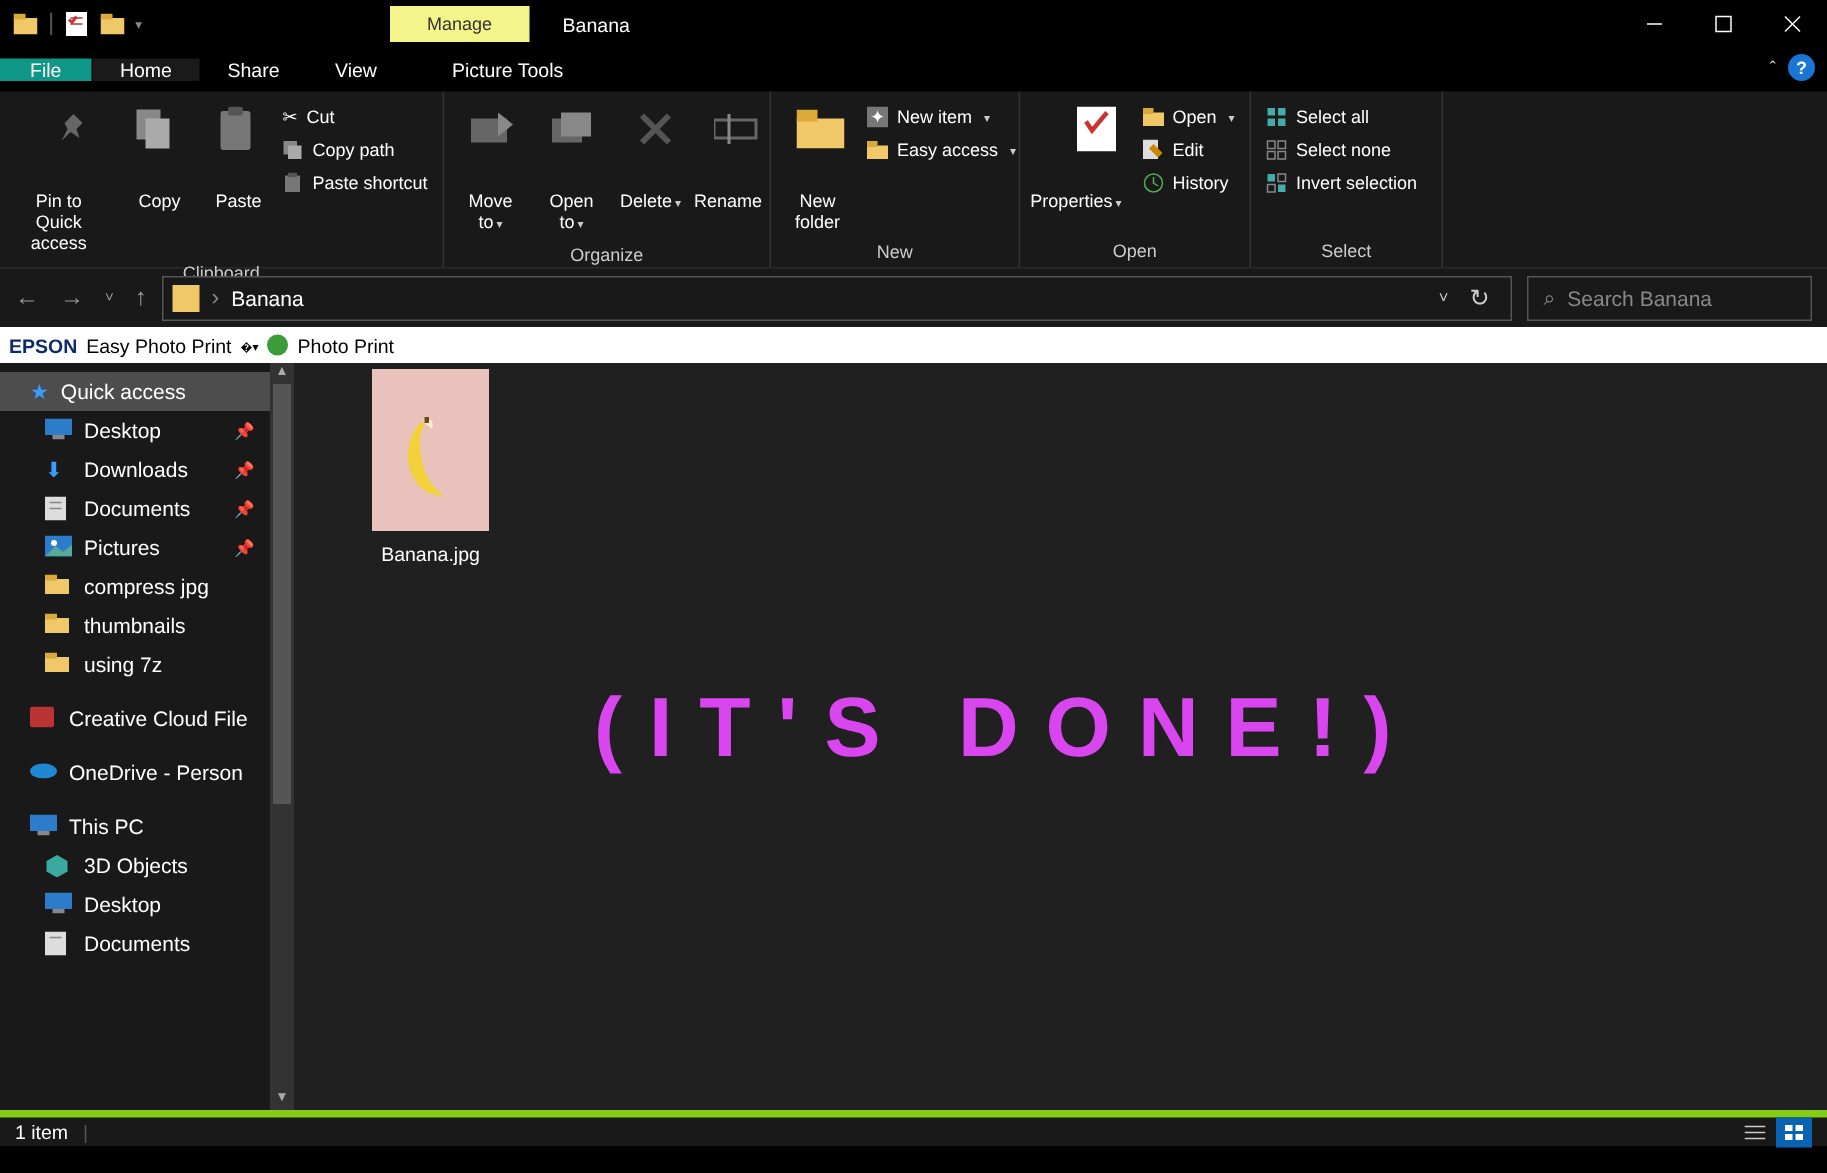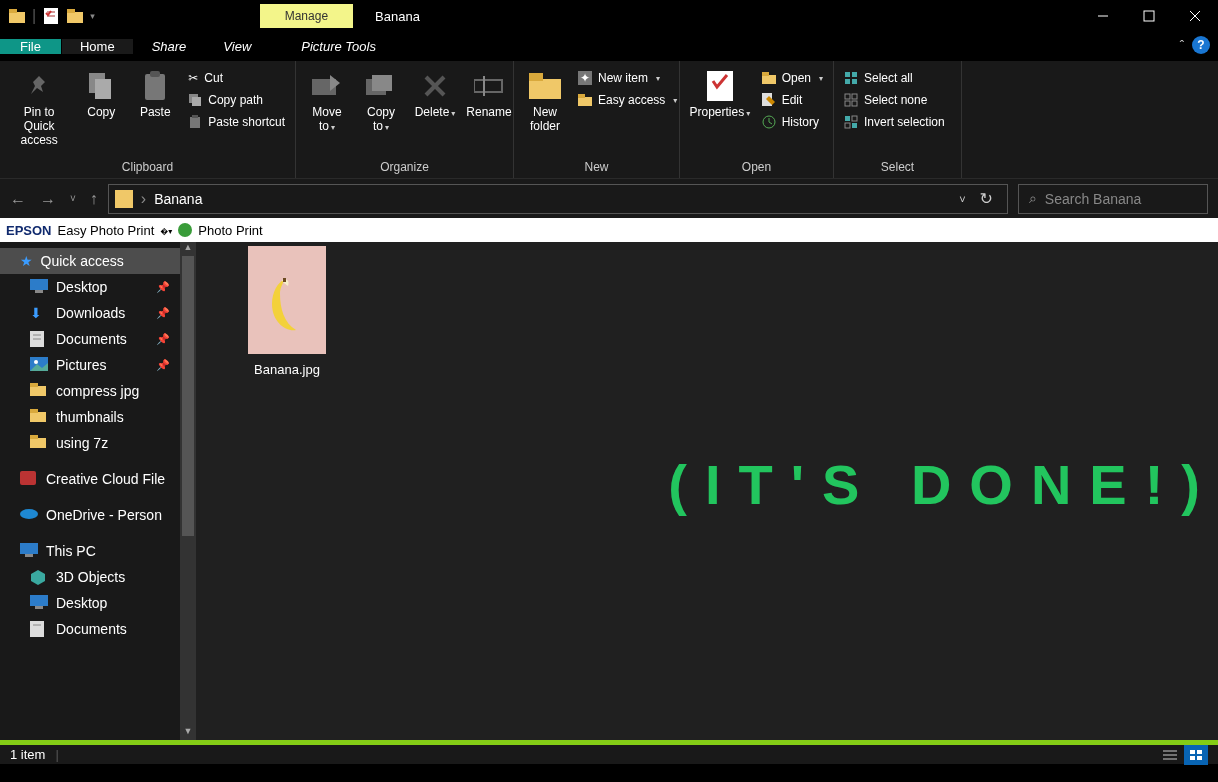--- a/index.html
+++ b/index.html
@@ -11,31 +11,31 @@
 .qat-icon { width: 18px; height: 18px; display: flex; align-items: center; justify-content: center; }
 .manage-tab { margin-left: 165px; background: #f3f58a; color: #333; font-size: 12px; padding: 4px 25px; height: 24px; display: flex; align-items: center; }
 .window-title { margin-left: 22px; color: #fff; font-size: 13px; }
 .window-controls { margin-left: auto; display: flex; }
 .win-btn { width: 46px; height: 32px; display: flex; align-items: center; justify-content: center; color: #fff; font-size: 12px; }
 
 
 .tabstrip { height: 28px; background: #000; display: flex; align-items: center; position: relative; }
 .file-tab { background: #0e9687; color: #fff; padding: 0 20px; display: flex; align-items: center; font-size: 13px; }
 .tab { color: #fff; padding: 0 18px; display: flex; align-items: center; font-size: 13px; background: #1a1a1a; margin-left: 1px; }
-.tab.plain { background: transparent; font-style: italic; }
+.tab.plain { background: transparent; }
 .pt-tab { margin-left: 14px; }
 .chevron-help { position: absolute; right: 8px; display: flex; align-items: center; gap: 8px; top: 4px; }
 .help-circle { width: 18px; height: 18px; border-radius: 50%; background: #1976d2; color: #fff; display: flex; align-items: center; justify-content: center; font-size: 12px; font-weight: bold; }
 
 
 .ribbon { height: 118px; background: #191919; border-top: 1px solid #000; display: flex; }
 .group { display: flex; flex-direction: column; border-right: 1px solid #333; padding: 4px 6px 2px; }
 .group-body { flex: 1; display: flex; align-items: flex-start; gap: 4px; }
 .group-label { text-align: center; color: #ccc; font-size: 12px; padding: 2px 0; }
-.big-btn { display: flex; flex-direction: column; align-items: center; justify-content: flex-start; padding: 4px 6px; min-width: 50px; }
+.big-btn { display: flex; flex-direction: column; align-items: flex-end; justify-content: flex-start; padding: 4px 6px; min-width: 50px; gap: 22px; }
 .big-btn-icon { width: 34px; height: 34px; display: flex; align-items: center; justify-content: center; margin-bottom: 2px; }
 .big-btn-label { font-size: 12px; color: #fff; text-align: center; line-height: 14px; }
 .small-row { display: flex; align-items: center; gap: 6px; padding: 2px 4px; font-size: 12px; color: #fff; white-space: nowrap; }
 .small-stack { display: flex; flex-direction: column; gap: 4px; padding-top: 4px; }
 .caret { font-size: 8px; margin-left: 2px; color: #ccc; }
 
 
 .navbar { height: 40px; background: #191919; display: flex; align-items: center; padding: 0 10px; gap: 10px; border-top: 1px solid #2a2a2a; }
 .nav-arrows { display: flex; align-items: center; gap: 14px; color: #999; }
 .addr { flex: 1; display: flex; align-items: center; border: 1px solid #555; height: 30px; padding: 0 6px; background: #191919; }
@@ -60,21 +60,21 @@
 .sb-item { display: flex; align-items: center; padding: 5px 4px 5px 20px; gap: 8px; white-space: nowrap; overflow: hidden; }
 .sb-item.selected { background: #4d4d4d; }
 .sb-item.l2 { padding-left: 30px; }
 .sb-icon { width: 18px; height: 16px; flex-shrink: 0; }
 .pin { margin-left: auto; color: #888; font-size: 11px; margin-right: 6px; }
 .content { flex: 1; background: #202020; position: relative; }
 .file-tile { position: absolute; left: 36px; top: 4px; width: 110px; text-align: center; }
 .thumb { width: 78px; height: 108px; background: #e9c2bb; margin: 0 auto; position: relative; overflow: hidden; }
 .banana-shape { position: absolute; left: 18px; top: 32px; width: 42px; height: 55px; }
 .file-label { font-size: 13px; color: #fff; margin-top: 8px; }
-.overlay-text { position: absolute; left: 200px; right: 0; top: 210px; text-align: right; color: #22c55e; font-weight: 900; font-size: 56px; letter-spacing: 18px; font-family: Impact, Arial Black, sans-serif; }
+.overlay-text { position: absolute; left: 200px; right: 0; top: 210px; text-align: left; color: #d946ef; font-weight: 900; font-size: 56px; letter-spacing: 18px; font-family: Impact, Arial Black, sans-serif; }
 
 
 .statusbar { height: 24px; background: #191919; display: flex; align-items: center; padding: 0 10px; font-size: 13px; color: #fff; border-top: 5px solid #84cc16; }
 .status-icons { margin-left: auto; display: flex; gap: 2px; }
 .status-icon { width: 24px; height: 20px; display: flex; align-items: center; justify-content: center; }
 .status-icon.active { background: #0864b3; }
 
 svg { display: block; }
 </style>
 </head>
@@ -208,21 +208,21 @@
           </div>
         <div class="big-btn-label"><span>Move to</span><span class="caret">▾</span></div>
       </div>
       <div class="big-btn">
         <div class="big-btn-icon">
             <svg width="30" height="26">
               <rect x="0" y="6" width="20" height="16" fill="#666"></rect>
               <rect x="6" y="2" width="20" height="16" fill="#888"></rect>
             </svg>
           </div>
-        <div class="big-btn-label"><span>Copy to</span><span class="caret">▾</span></div>
+        <div class="big-btn-label"><span>Open to</span><span class="caret">▾</span></div>
       </div>
       <div class="big-btn">
         <div class="big-btn-icon">
             <svg width="24" height="24">
               <line x1="3" y1="3" x2="21" y2="21" stroke="#555" stroke-width="4"></line>
               <line x1="21" y1="3" x2="3" y2="21" stroke="#555" stroke-width="4"></line>
             </svg>
           </div>
         <div class="big-btn-label"><span>Delete</span><span class="caret">▾</span></div>
       </div>

